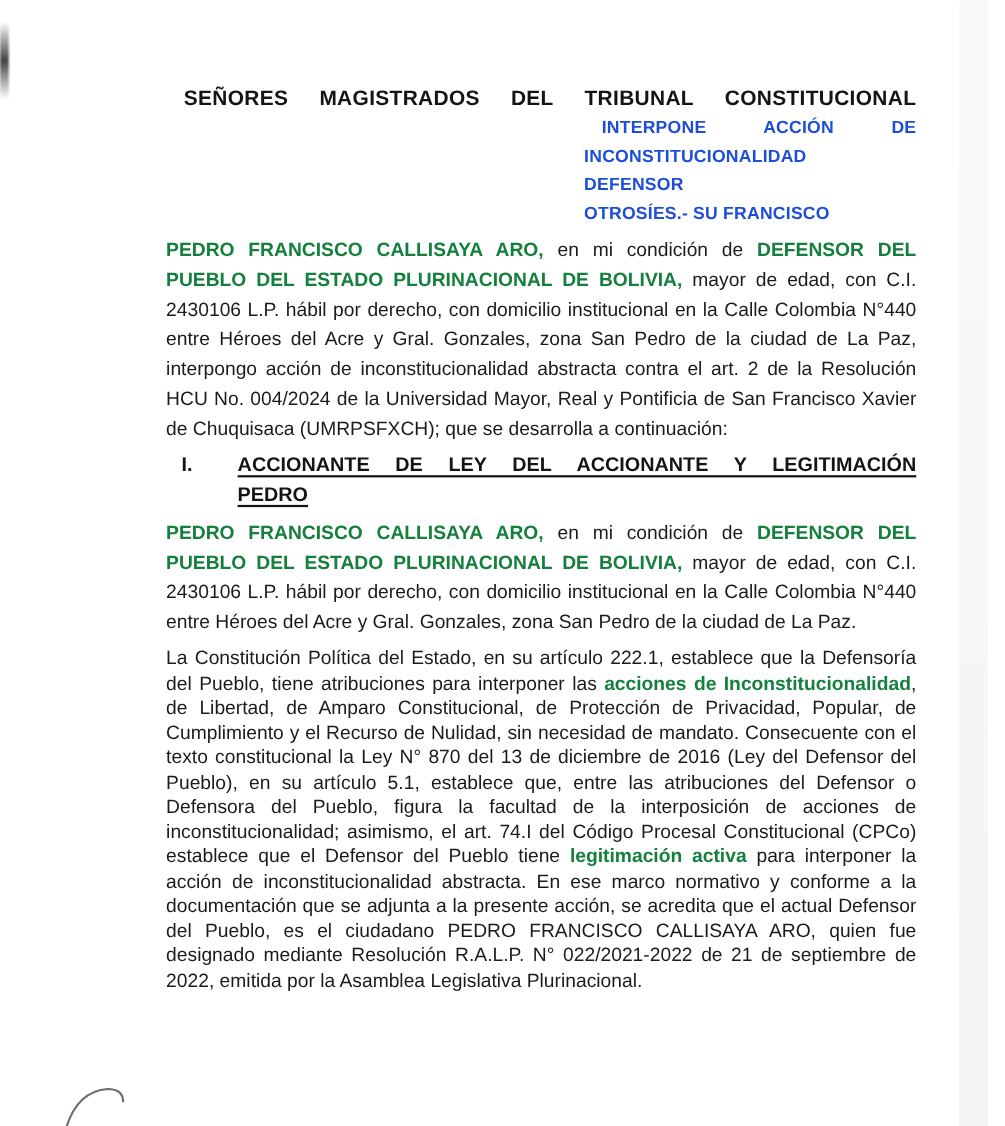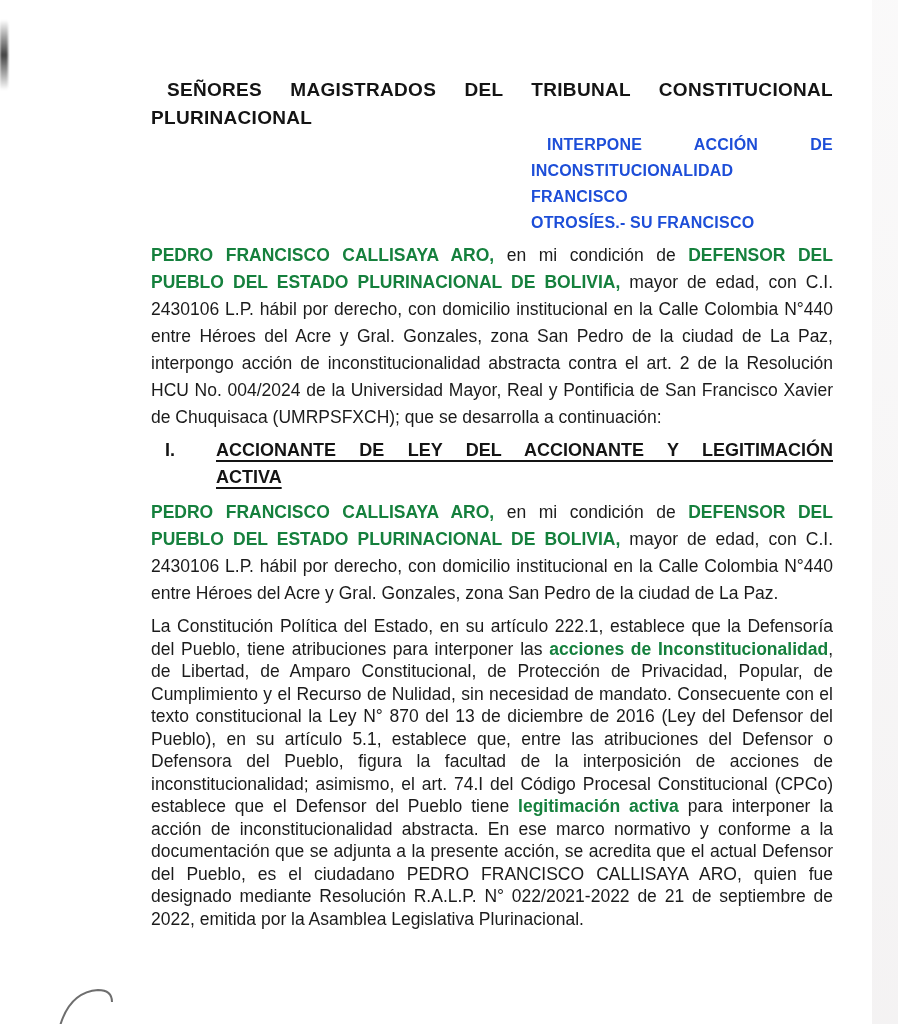--- a/index.html
+++ b/index.html
@@ -72,37 +72,36 @@
 <div class="smudge"></div>
 <div class="edge-band"></div>
 <svg class="sig-stroke" width="170" height="40" viewBox="0 0 170 40">
   <path d="M 60 42 Q 70 8 98 6 Q 112 6 112 18" fill="none" stroke="#4a4a4a" stroke-width="2" opacity="0.8"></path>
 </svg>
 
 <div class="doc">
 
   <div class="addr">
     <div class="jl">SEÑORES MAGISTRADOS DEL TRIBUNAL CONSTITUCIONAL</div>
-    <div>PLURINACIONAL</div>
   </div>
 
   <div class="subject">
     <div class="jl">INTERPONE ACCIÓN DE</div>
     <div>INCONSTITUCIONALIDAD</div>
-    <div>FRANCISCO</div>
+    <div>DEFENSOR</div>
     <div>OTROSÍES.- SU FRANCISCO</div>
   </div>
 
   <p class="para p1"><span class="b">PEDRO FRANCISCO CALLISAYA ARO,</span><span> en mi condición de </span><span class="b">DEFENSOR DEL PUEBLO DEL ESTADO PLURINACIONAL DE BOLIVIA,</span><span> mayor de edad, con C.I. 2430106 L.P. hábil por derecho, con domicilio institucional en la Calle Colombia N°440 entre Héroes del Acre y Gral. Gonzales, zona San Pedro de la ciudad de La Paz, interpongo acción de inconstitucionalidad abstracta contra el art. 2 de la Resolución HCU No. 004/2024 de la Universidad Mayor, Real y Pontificia de San Francisco Xavier de Chuquisaca (UMRPSFXCH); que se desarrolla a continuación:</span></p>
 
   <div class="heading">
     <div class="hnum">I.</div>
     <div class="htitle">
       <div class="hl hl1">ACCIONANTE DE LEY DEL ACCIONANTE Y LEGITIMACIÓN</div>
-      <div><span class="hl">ACTIVA</span></div>
+      <div><span class="hl">PEDRO</span></div>
     </div>
   </div>
 
   <p class="para p2"><span class="b">PEDRO FRANCISCO CALLISAYA ARO,</span><span> en mi condición de </span><span class="b">DEFENSOR DEL PUEBLO DEL ESTADO PLURINACIONAL DE BOLIVIA,</span><span> mayor de edad, con C.I. 2430106 L.P. hábil por derecho, con domicilio institucional en la Calle Colombia N°440 entre Héroes del Acre y Gral. Gonzales, zona San Pedro de la ciudad de La Paz.</span></p>
 
   <p class="para p3"><span>La Constitución Política del Estado, en su artículo 222.1, establece que la Defensoría del Pueblo, tiene atribuciones para interponer las </span><span class="b">acciones de Inconstitucionalidad</span><span>, de Libertad, de Amparo Constitucional, de Protección de Privacidad, Popular, de Cumplimiento y el Recurso de Nulidad, sin necesidad de mandato. Consecuente con el texto constitucional la Ley N° 870 del 13 de diciembre de 2016 (Ley del Defensor del Pueblo), en su artículo 5.1, establece que, entre las atribuciones del Defensor o Defensora del Pueblo, figura la facultad de la interposición de acciones de inconstitucionalidad; asimismo, el art. 74.I del Código Procesal Constitucional (CPCo) establece que el Defensor del Pueblo tiene </span><span class="b">legitimación activa</span><span> para interponer la acción de inconstitucionalidad abstracta. En ese marco normativo y conforme a la documentación que se adjunta a la presente acción, se acredita que el actual Defensor del Pueblo, es el ciudadano PEDRO FRANCISCO CALLISAYA ARO, quien fue designado mediante Resolución R.A.L.P. N° 022/2021-2022 de 21 de septiembre de 2022, emitida por la Asamblea Legislativa Plurinacional.</span></p>
 
 </div>
 
 </body></html>

